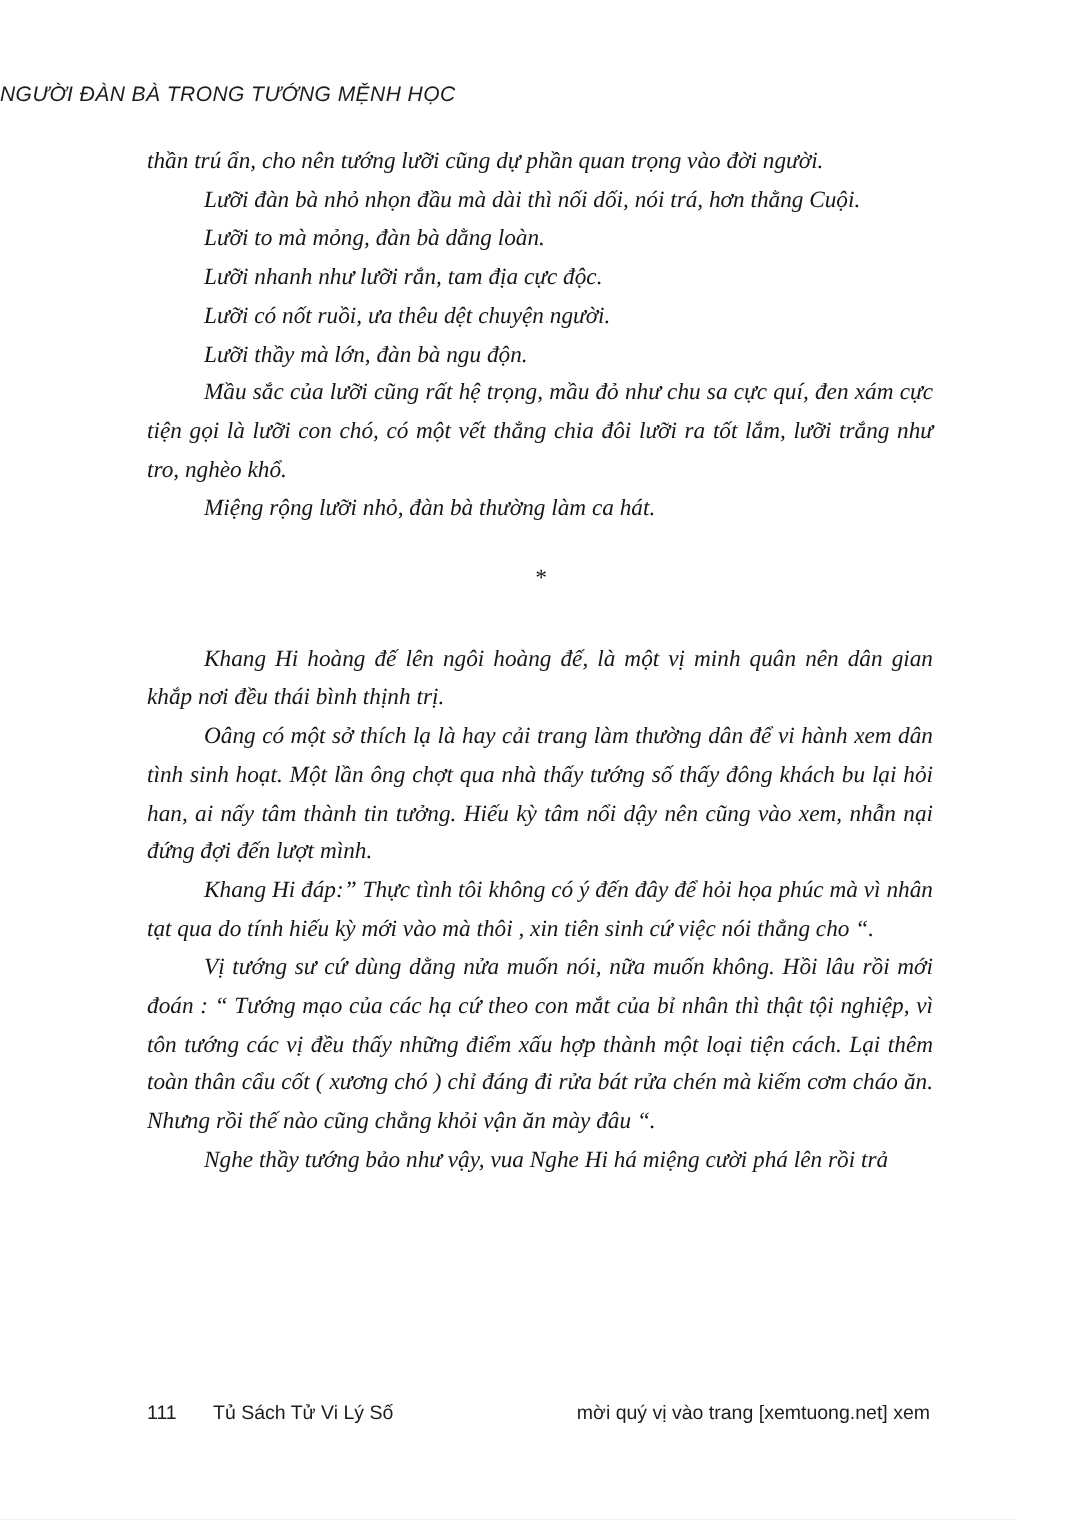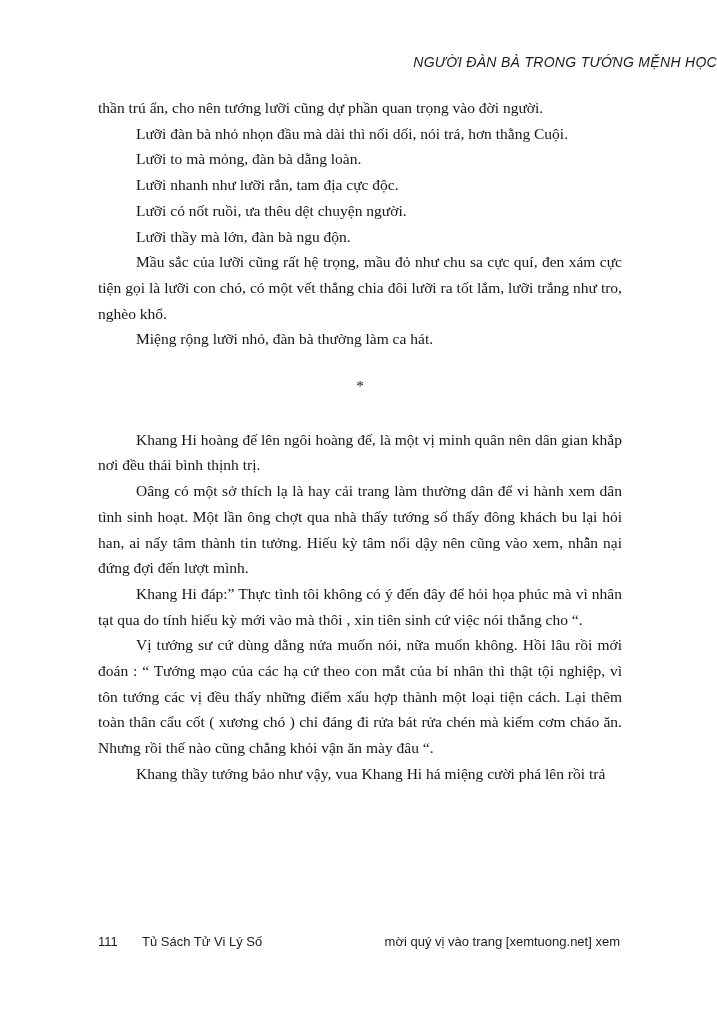--- a/index.html
+++ b/index.html
@@ -10,37 +10,38 @@
     margin: 0 auto;
     background: #ffffff;
     overflow: hidden;
     color: #151515;
   }
   .header {
     position: absolute;
     top: 54px;
     left: 0;
     width: 100%;
-    text-align: right;
+    text-align: left;
     font-family: "Liberation Sans", sans-serif;
     font-style: italic;
     font-size: 14px;
     letter-spacing: 0.3px;
     color: #1c1c1c;
   }
   .body-text {
     position: absolute;
     top: 95px;
     left: 98px;
     width: 524px;
     font-family: "Liberation Serif", serif;
     font-size: 15.5px;
     line-height: 25.7px;
     text-align: justify;
     color: #161616;
+    font-style: italic;
   }
   .body-text p {
     margin: 0;
     text-indent: 38px;
   }
   .body-text p.no-indent { text-indent: 0; }
   .separator {
     text-indent: 0 !important;
     text-align: center;
     margin: 21px 0 28px 0 !important;
@@ -75,21 +76,21 @@
     <p>Lưỡi thầy mà lớn, đàn bà ngu độn.</p>
     <p>Mầu sắc của lưỡi cũng rất hệ trọng, mầu đỏ như chu sa cực quí, đen xám cực tiện gọi là lưỡi con chó, có một vết thẳng chia đôi lưỡi ra tốt lắm, lưỡi trắng như tro, nghèo khổ.</p>
     <p>Miệng rộng lưỡi nhỏ, đàn bà thường làm ca hát.</p>
 
     <p class="separator">*</p>
 
     <p>Khang Hi hoàng đế lên ngôi hoàng đế, là một vị minh quân nên dân gian khắp nơi đều thái bình thịnh trị.</p>
     <p>Oâng có một sở thích lạ là hay cải trang làm thường dân để vi hành xem dân tình sinh hoạt. Một lần ông chợt qua nhà thấy tướng số thấy đông khách bu lại hỏi han, ai nấy tâm thành tin tưởng. Hiếu kỳ tâm nổi dậy nên cũng vào xem, nhẫn nại đứng đợi đến lượt mình.</p>
     <p>Khang Hi đáp:” Thực tình tôi không có ý đến đây để hỏi họa phúc mà vì nhân tạt qua do tính hiếu kỳ mới vào mà thôi , xin tiên sinh cứ việc nói thẳng cho “.</p>
     <p>Vị tướng sư cứ dùng dằng nửa muốn nói, nữa muốn không. Hồi lâu rồi mới đoán : “ Tướng mạo của các hạ cứ theo con mắt của bỉ nhân thì thật tội nghiệp, vì tôn tướng các vị đều thấy những điểm xấu hợp thành một loại tiện cách. Lại thêm toàn thân cẩu cốt ( xương chó ) chỉ đáng đi rửa bát rửa chén mà kiếm cơm cháo ăn. Nhưng rồi thế nào cũng chẳng khỏi vận ăn mày đâu “.</p>
-    <p>Khang thầy tướng bảo như vậy, vua Khang Hi há miệng cười phá lên rồi trả</p>
+    <p>Nghe thầy tướng bảo như vậy, vua Nghe Hi há miệng cười phá lên rồi trả</p>
   </div>
 
   <div class="footer">
     <span class="center">111</span>
     <span class="left">Tủ Sách Tử Vi Lý Số</span>
     <span class="right">mời quý vị vào trang [xemtuong.net] xem</span>
   </div>
 
 </div>
 

